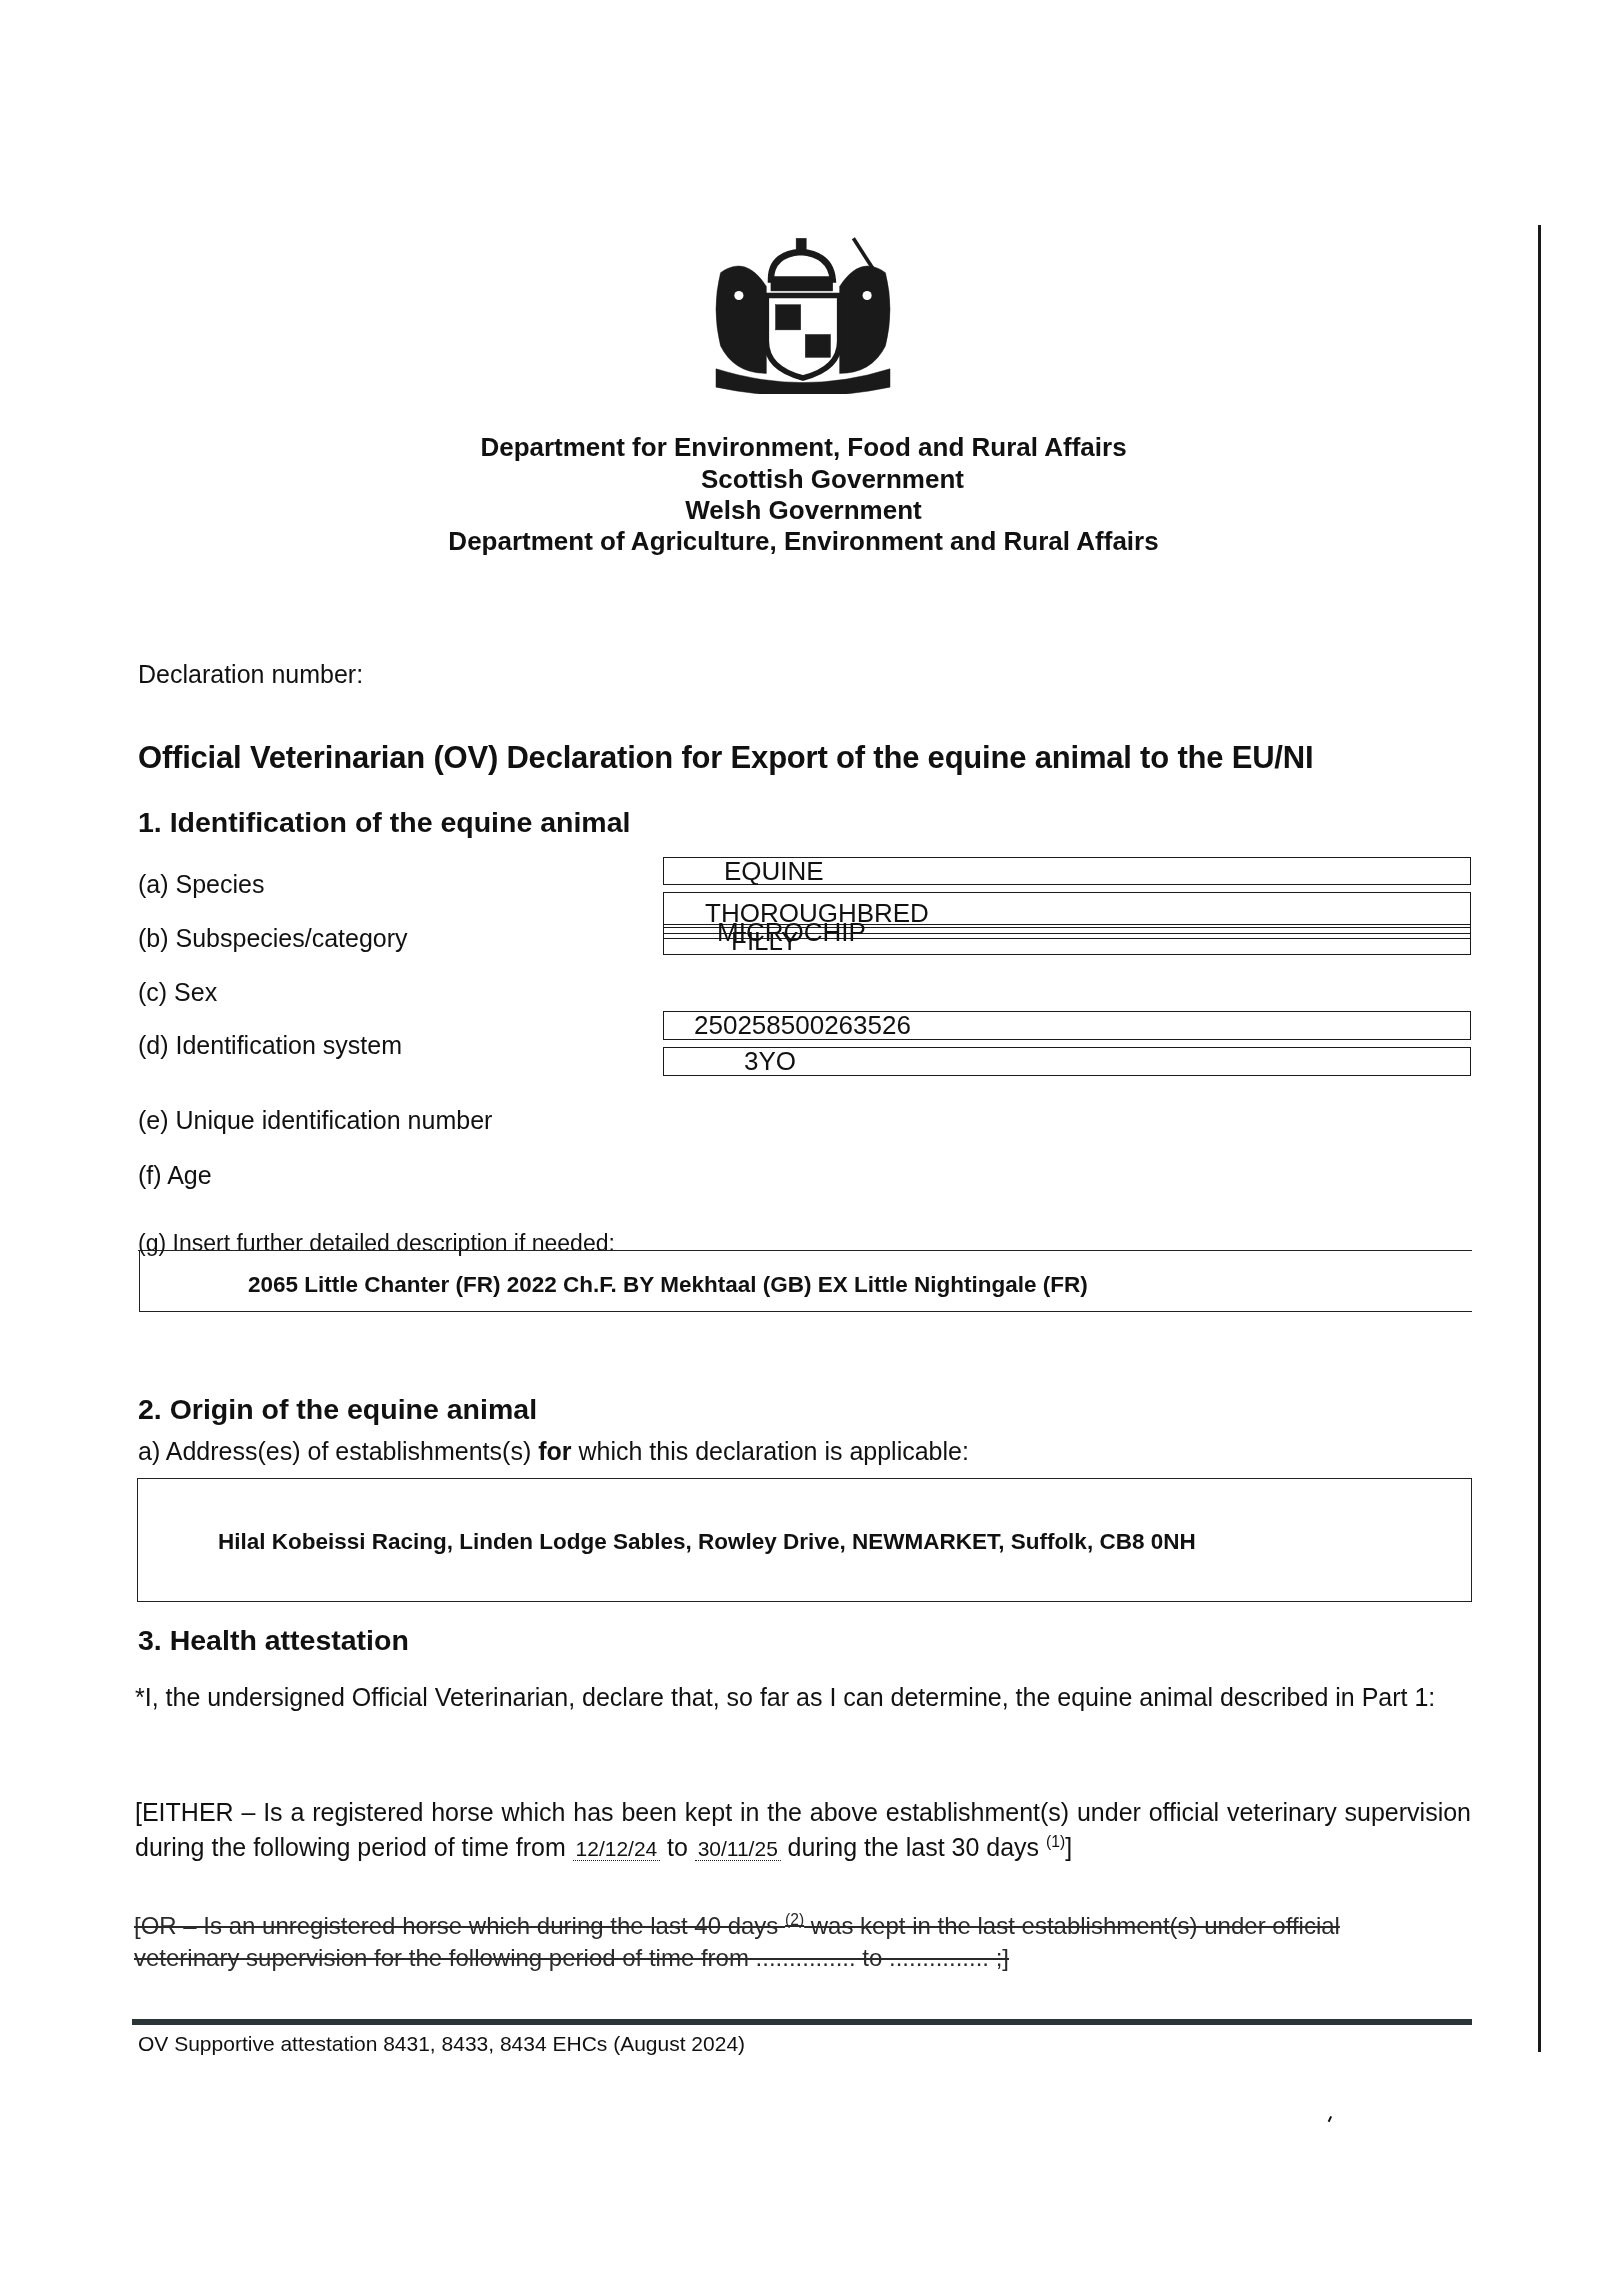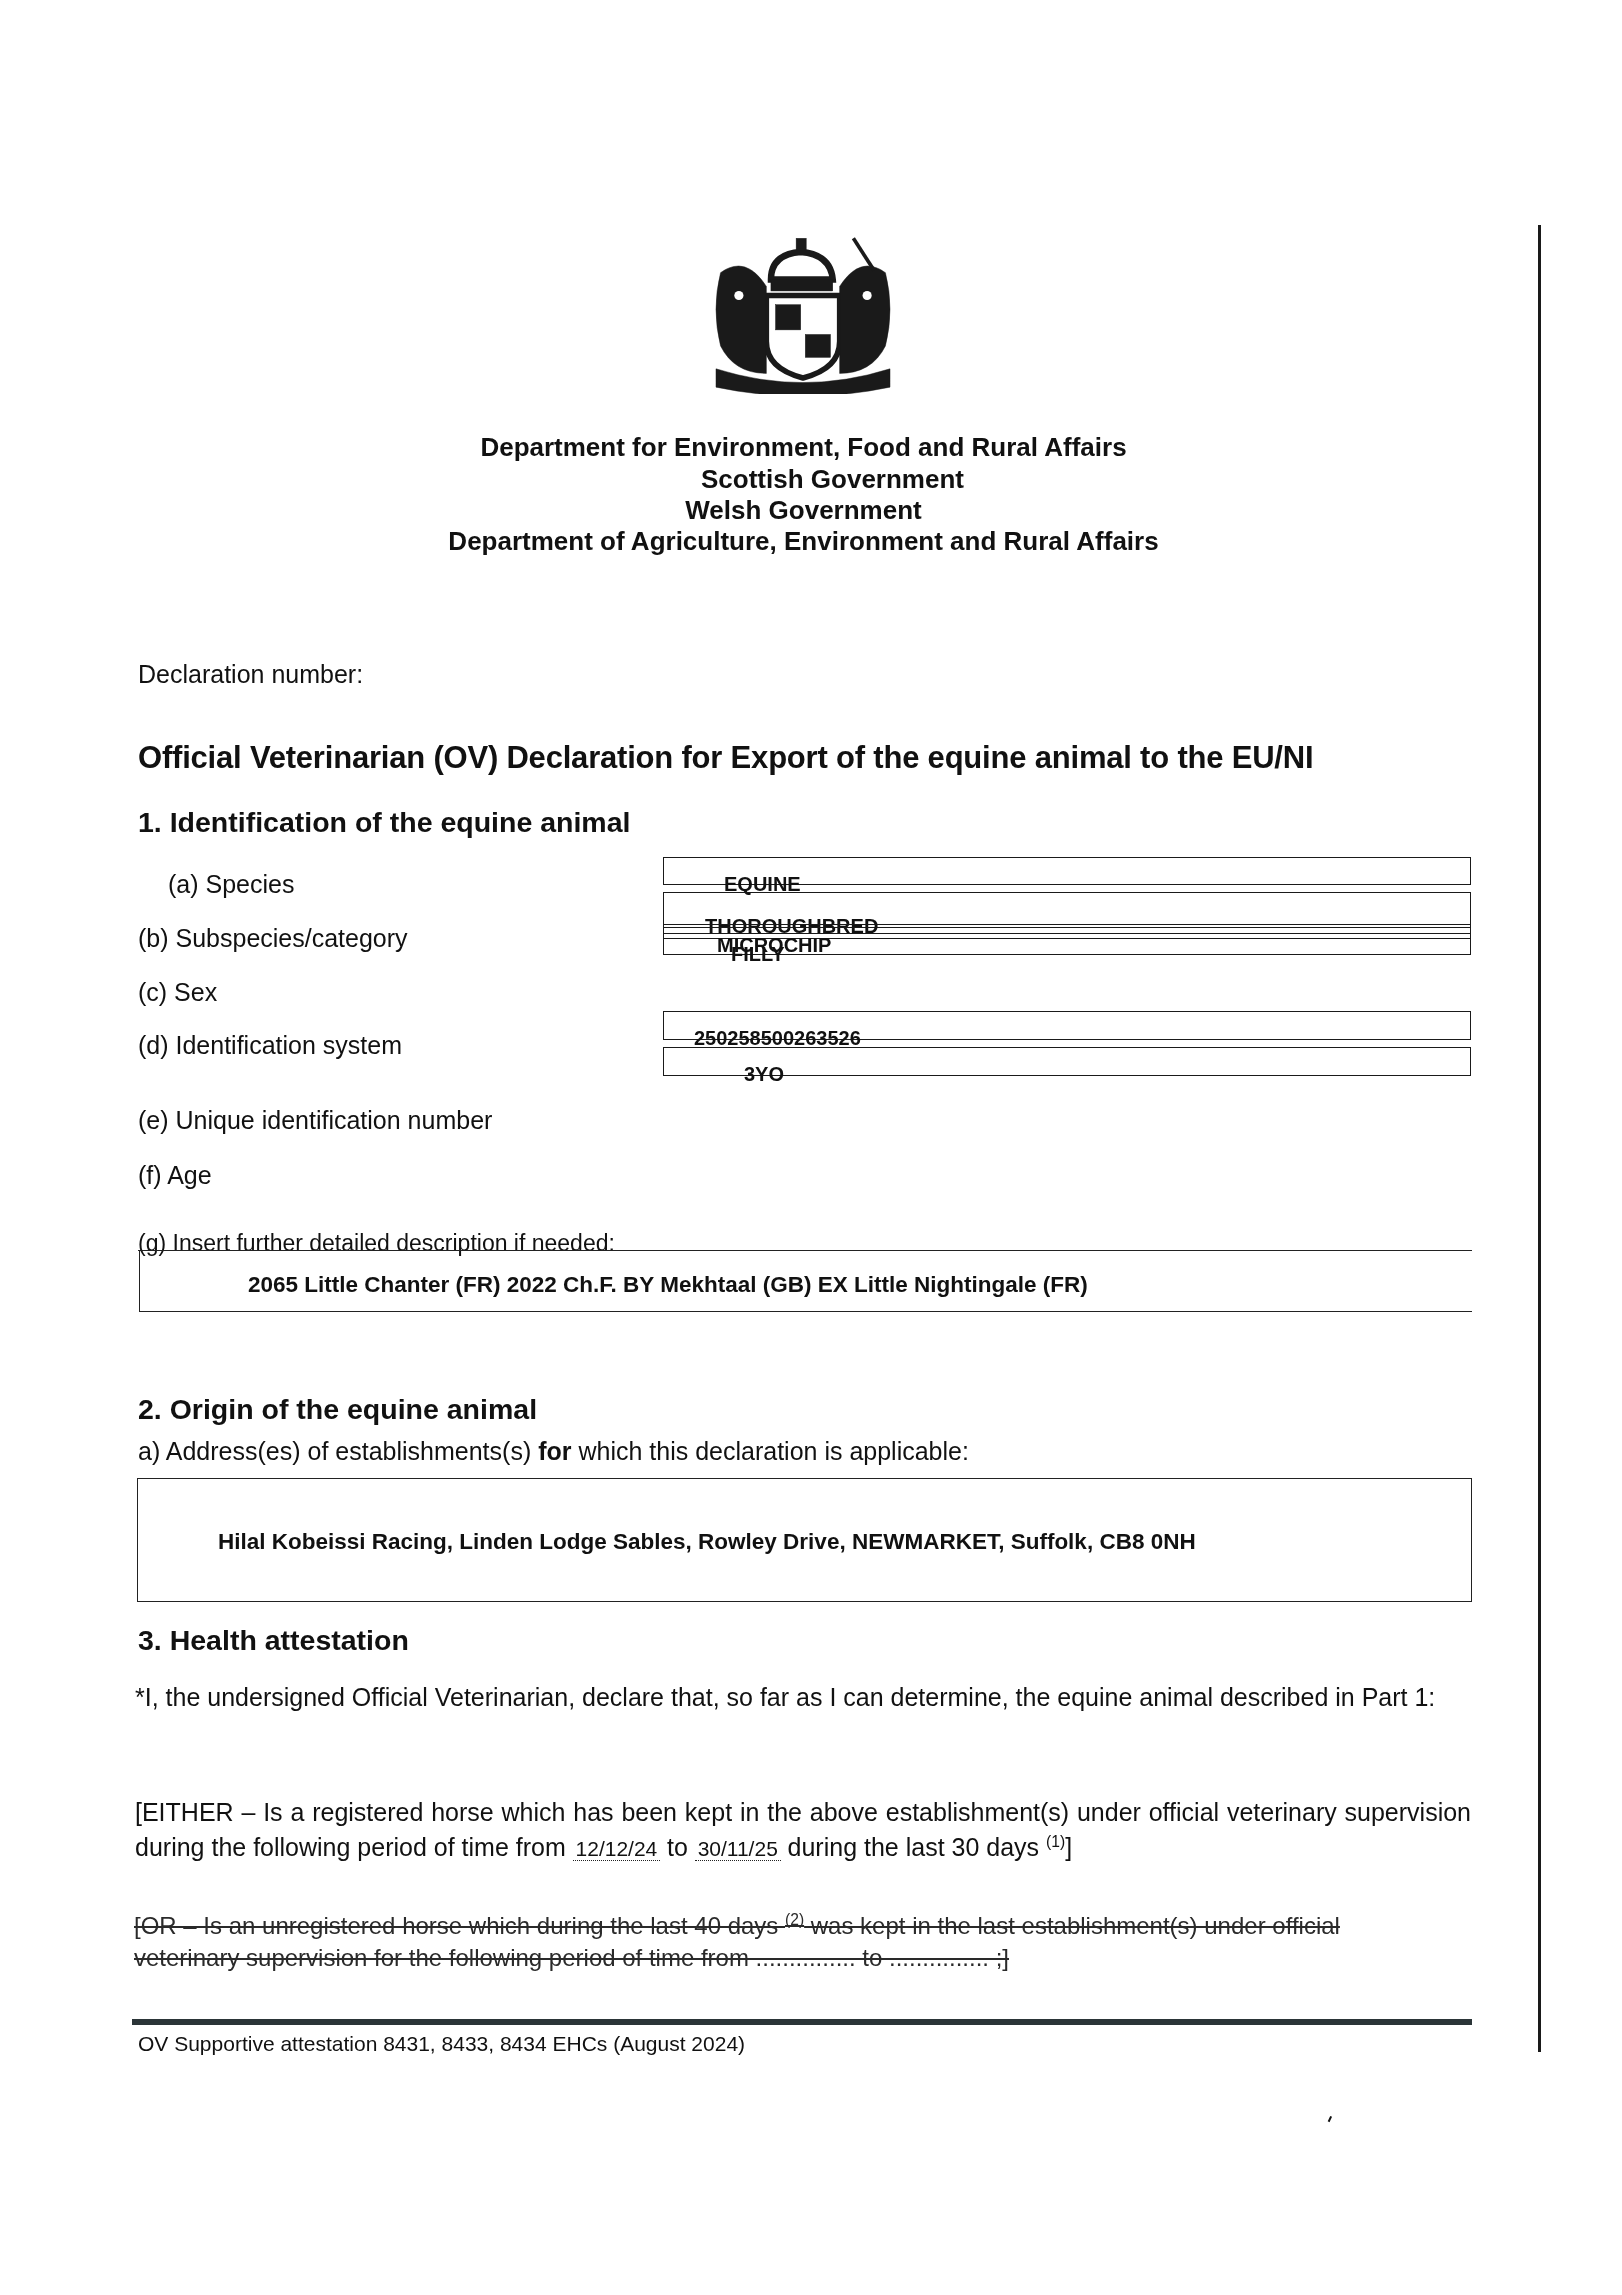--- a/index.html
+++ b/index.html
@@ -6,21 +6,21 @@
   body { width:1622px; height:2295px; position:relative; overflow:hidden;
          font-family:"Liberation Sans", sans-serif; color:#111111; }
   .abs { position:absolute; }
   .crest { left:702px; top:236px; width:202px; height:158px; }
   .agency { left:0; width:1607px; text-align:center; font-weight:bold; font-size:26px; line-height:31px;margin-top:26px; }
   .decl-num { left:138px; top:660px; font-size:25px; }
   .main-title { left:138px; top:740px; font-size:31px; font-weight:bold; white-space:nowrap; letter-spacing:-0.2px; }
   .sec-head { font-size:28.5px; font-weight:bold; white-space:nowrap; }
   .field-label { left:138px; font-size:25px; white-space:nowrap; }
   .field-box { left:663px; width:808px; height:27px; border:1.4px solid #1a1a1a; box-sizing:border-box; }
-  .field-val { position:absolute; top:50%; transform:translateY(-50%); font-weight:bold; font-size:20px; white-space:nowrap;margin-top:13px; }
+  .field-val { position:absolute; top:50%; transform:translateY(-50%); font-weight:normal; font-size:26px; white-space:nowrap; }
   .desc-label { left:138px; top:1230px; font-size:23px; white-space:nowrap; }
   .desc-line { left:138px; top:1250px; width:1334px; height:1.4px; background:#222; }
   .desc-box { left:139px; top:1250px; width:1333px; height:62px; border-left:1.4px solid #222; border-bottom:1.4px solid #222; box-sizing:border-box; }
   .desc-text { left:248px; top:1272px; font-size:22.5px; font-weight:bold; white-space:nowrap; }
   .addr-label { left:138px; top:1437px; font-size:25px; white-space:nowrap; }
   .addr-box { left:137px; top:1392px; width:1335px; height:210px; border:1.4px solid #222; border-top-width:1.8px; border-bottom-width:1.8px; box-sizing:border-box; }
   .addr-text { left:218px; top:1529px; font-size:22.5px; font-weight:bold; white-space:nowrap; }
   .para { left:135px; width:1336px; font-size:25px; line-height:35px; }
   .justify { text-align:justify; text-align-last:left; }
   .filled { font-size:21px; border-bottom:1.4px dotted #222; padding:0 2.8px; }
@@ -64,21 +64,21 @@
 <div class="abs agency" style="top:469px;">Welsh Government</div>
 <div class="abs agency" style="top:500px;">Department of Agriculture, Environment and Rural Affairs</div>
 
 <div class="abs decl-num">Declaration number:</div>
 <div class="abs" style="left:349px;top:660px;width:275px;height:27.5px;"></div>
 
 <div class="abs main-title">Official Veterinarian (OV) Declaration for Export of the equine animal to the EU/NI</div>
 
 <div class="abs sec-head" style="left:138px;top:806px;">1. Identification of the equine animal</div>
 
-<div class="abs field-label" style="top:870px;margin-left:30px;">(a) Species</div>
+<div class="abs field-label" style="top:870px;">(a) Species</div>
 <div class="abs field-box" style="top:857px;height:27.5px;">
   <span class="field-val" style="left:60px;">EQUINE</span>
 </div>
 
 <div class="abs field-label" style="top:924px;">(b) Subspecies/category</div>
 <div class="abs field-box" style="top:892px;height:42px;">
   <span class="field-val" style="left:41px;">THOROUGHBRED</span>
 </div>
 
 <div class="abs field-label" style="top:978px;">(c) Sex</div>

